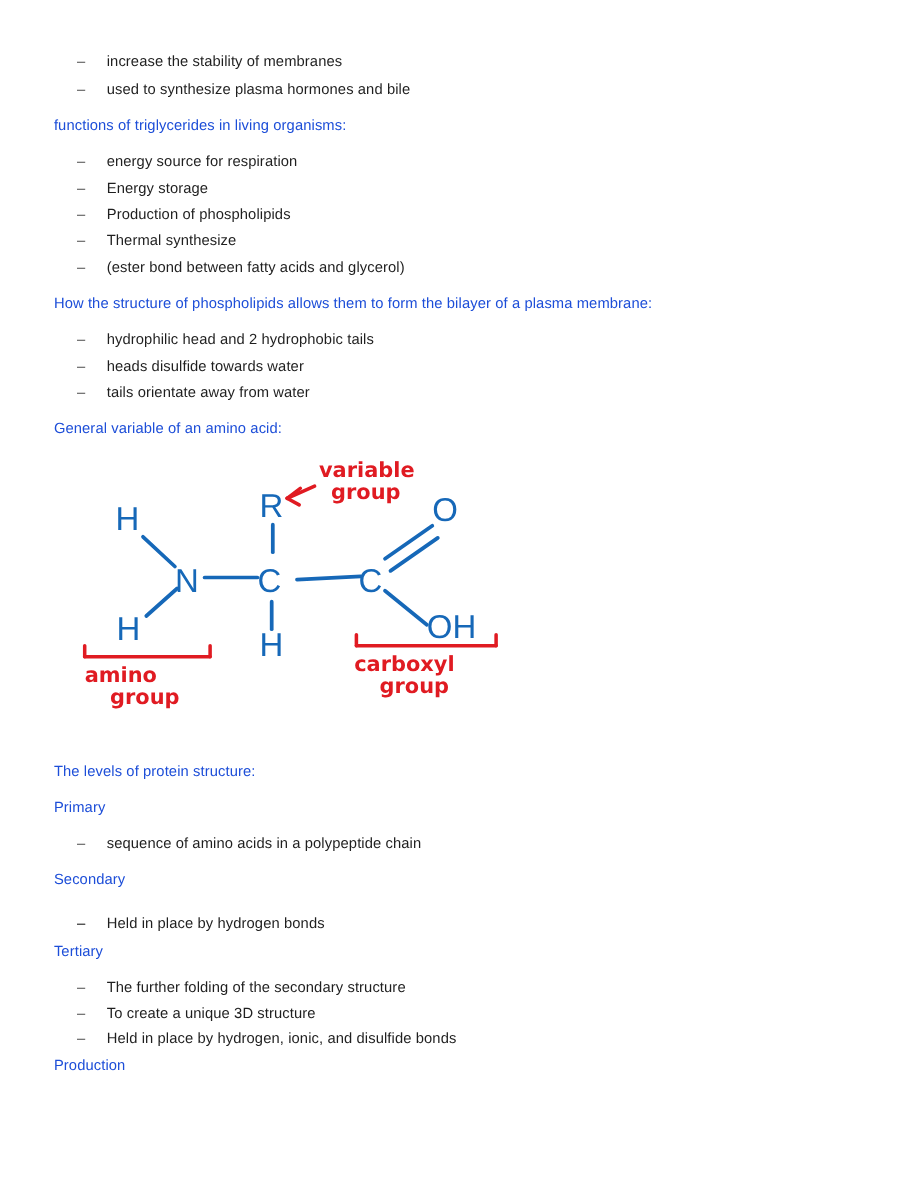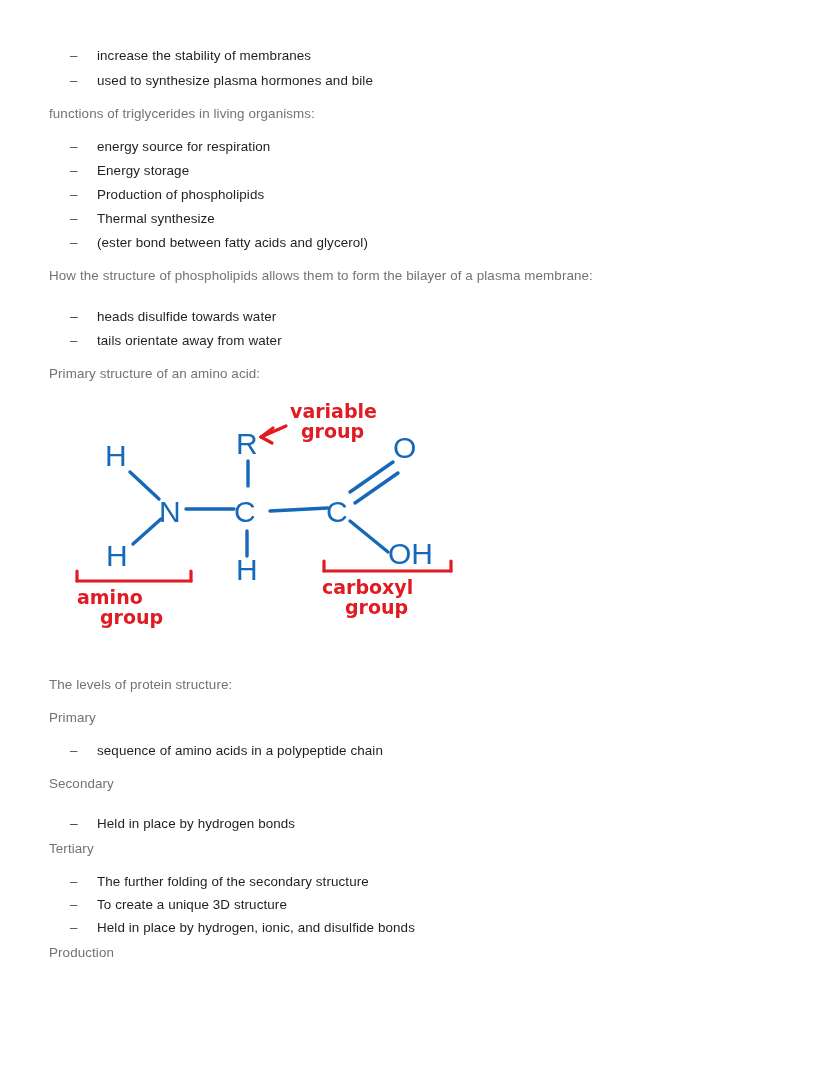--- a/index.html
+++ b/index.html
@@ -29,21 +29,21 @@
     position: absolute;
     left: 49px;
     top: 48px;
     width: 730px;
   }
 
   
   .para {
     font-size: 13.4px;
     line-height: 16px;
-    color: #737373;
+    color: #1d4ed8;
     margin: 0;
     padding: 0;
     letter-spacing: 0.1px;
     white-space: nowrap;
   }
 
   
   .list {
     list-style: none;
     margin: 0;
@@ -142,34 +142,35 @@
 
     <div class="gap-md"></div>
 
     <p class="para blk">How the structure of phospholipids allows them to form the bilayer of a plasma membrane:</p>
 
     <div class="gap-md"></div>
 
     <ul class="list blk">
       <li class="list-item">
         <span class="dash">–</span>
+        <span>hydrophilic head and 2 hydrophobic tails</span>
       </li>
       <li class="list-item" style="margin-top:8px">
         <span class="dash">–</span>
         <span>heads disulfide towards water</span>
       </li>
       <li class="list-item" style="margin-top:8px">
         <span class="dash">–</span>
         <span>tails orientate away from water</span>
       </li>
     </ul>
 
     <div class="gap-md"></div>
 
-    <p class="para blk">Primary structure of an amino acid:</p>
+    <p class="para blk">General variable of an amino acid:</p>
 
     <div class="diagram-wrap" style="margin-top:14px">
       <svg width="420" height="235" viewBox="0 0 420 235" xmlns="http://www.w3.org/2000/svg">
         <g stroke="#1668b8" stroke-width="3.4" stroke-linecap="round" fill="none">
 
           <path d="M72,76 L101,103"></path>
 
           <path d="M75,148 L103,123"></path>
 
           <path d="M128,113 L176,113"></path>

